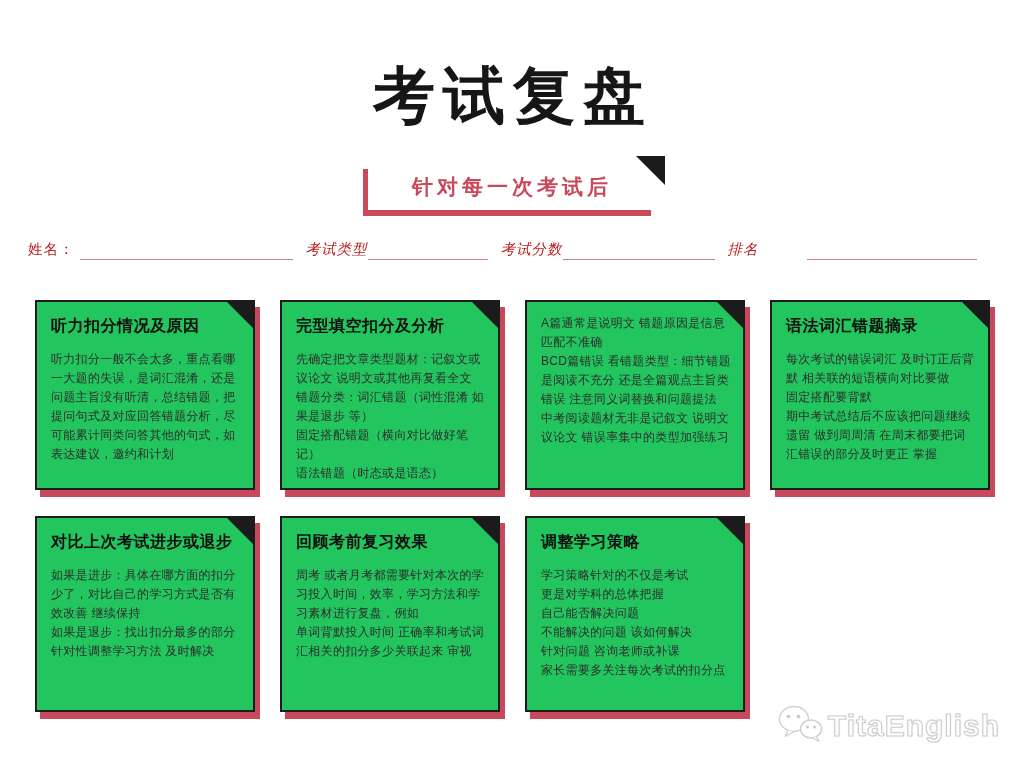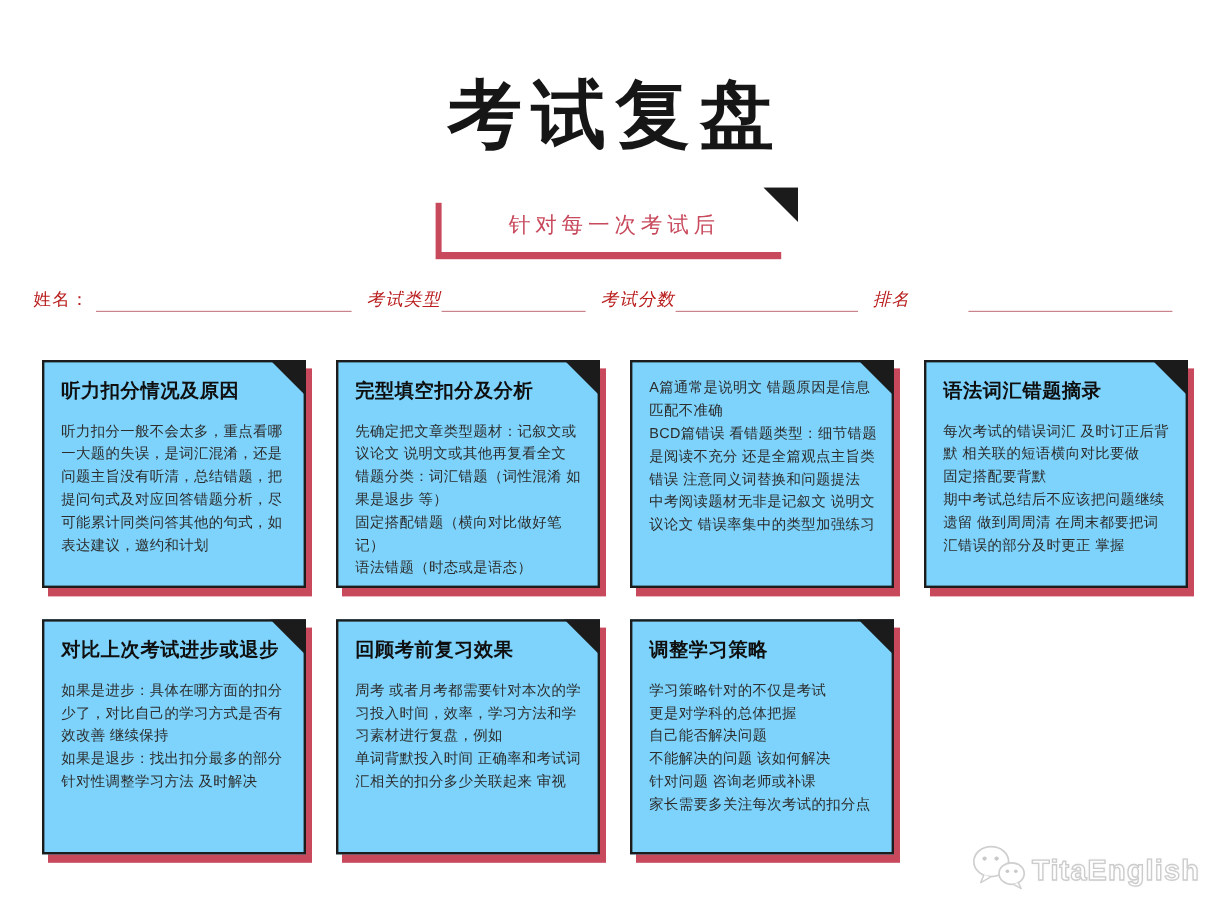--- a/index.html
+++ b/index.html
@@ -22,63 +22,63 @@
     position:absolute;top:163px;left:50%;transform:translateX(-50%);
     width:288px;height:47px;background:#ffffff;
     box-shadow:-5px 6px 0 var(--accent_red);
     display:flex;align-items:center;justify-content:center;
   }
   .banner-fold{
     position:absolute;top:-7px;right:-9px;width:29px;height:29px;background:#1b1b1b;
     clip-path:polygon(0 0,100% 0,100% 100%);
   }
   .banner-text{
-    font-size:18px;font-weight:400;color:var(--accent_red);letter-spacing:4px;white-space:nowrap;
+    font-size:21px;font-weight:700;color:var(--accent_red);letter-spacing:4px;white-space:nowrap;
   }
   
   .form-row{
     position:absolute;top:240px;left:28px;width:978px;
     display:flex;align-items:flex-end;font-size:14.5px;color:#b91c1c;
   }
   .flabel{white-space:nowrap;letter-spacing:1px;padding-bottom:1px;}
   .fline{border-bottom:1.5px solid var(--underline);height:17px;}
   .fline.w1{width:213px;margin-left:5px;}
   .flabel.m{margin-left:13px;font-style:italic;}
   .fline.w2{width:120px;}
   .fline.w3{width:152px;}
   .fline.w4{width:170px;margin-left:48px;}
   
   .cards{
     position:absolute;top:300px;left:35px;
     display:grid;grid-template-columns:repeat(4,220px);grid-template-rows:190px 196px;
     gap:26px 25px;
   }
   .card{
-    position:relative;background:#7dd3fc;border:2px solid var(--ink);
+    position:relative;background:#22c55e;border:2px solid var(--ink);
     box-shadow:5px 7px 0 var(--accent_red);
     padding:12px 12px 10px 13px;box-sizing:border-box;
   }
   .card-fold{
     position:absolute;top:-2px;right:-2px;width:30px;height:30px;background:#1b1b1b;
     clip-path:polygon(0 0,100% 0,100% 100%);
   }
   .card-title{
     margin:2px 0 13px 1px;font-size:16px;font-weight:700;color:#0f0f0f;letter-spacing:0.5px;
     white-space:nowrap;
   }
   .card-body{
     margin:0 0 0 1px;font-size:12px;line-height:1.58;color:#2d2d2d;
     white-space:pre-line;letter-spacing:0.3px;
   }
   
   .watermark{
     position:absolute;right:24px;bottom:20px;display:flex;align-items:center;gap:5px;
   }
   .wm-text{
-    font-size:24px;font-weight:700;color:#ffffff;letter-spacing:1px;
+    font-size:30px;font-weight:700;color:#ffffff;letter-spacing:1px;
     -webkit-text-stroke:1.1px #cccccc;
     text-shadow:0 0 2px rgba(180,180,180,0.35);
   }
 </style>
 </head>
 <body>
 
 <div class="page">
 
   <h1 class="main-title">考试复盘</h1>

